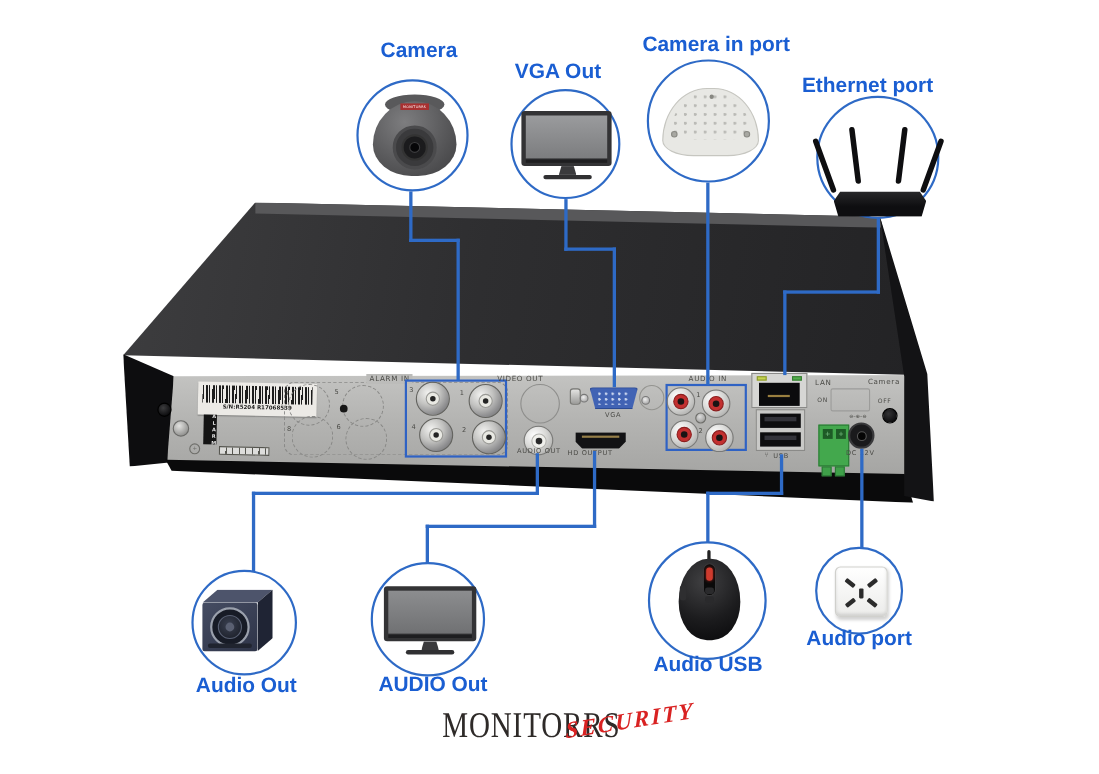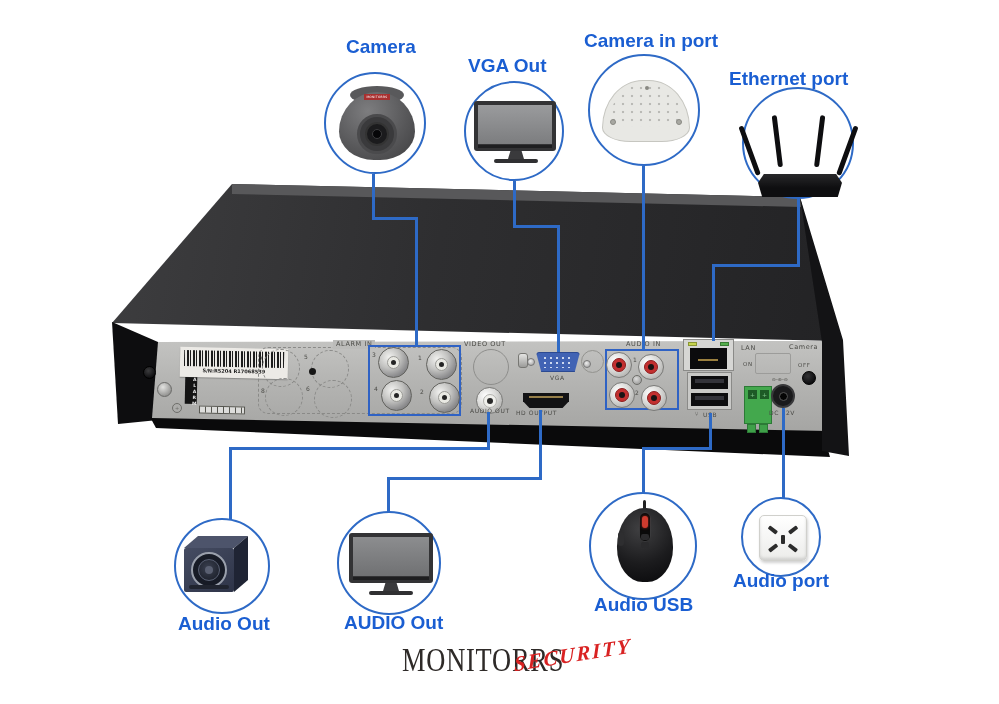--- a/index.html
+++ b/index.html
@@ -119,21 +119,21 @@
   <div class="bnc" style="left:429px;top:382px;">
       <i>
         <b></b>
       </i>
     </div>
   <span class="plbl num" style="left:372px;top:352px;">3</span>
   <span class="plbl num" style="left:418px;top:355px;">1</span>
   <span class="plbl num" style="left:374px;top:386px;">4</span>
   <span class="plbl num" style="left:420px;top:389px;">2</span>
 
-  <span class="plbl lg" style="left:464px;top:341px;">VIDEO OUT</span>
+  <span class="plbl lg" style="left:452px;top:341px;">VIDEO OUT</span>
   <div style="position:absolute;left:473px;top:349px;width:36px;height:36px;border-radius:50%;border:1px solid #8e8e8c;"></div>
   <div class="rca out" style="left:476px;top:387px;width:27px;height:27px;">
       <i>
         <b></b>
       </i>
     </div>
   <span class="plbl" style="left:470px;top:408px;">AUDIO OUT</span>
 
   <div style="position:absolute;left:518px;top:353px;width:10px;height:15px;border-radius:3px;border:1px solid #777773;
               background:linear-gradient(180deg,#e4e4e2,#9c9c9a);"></div>

